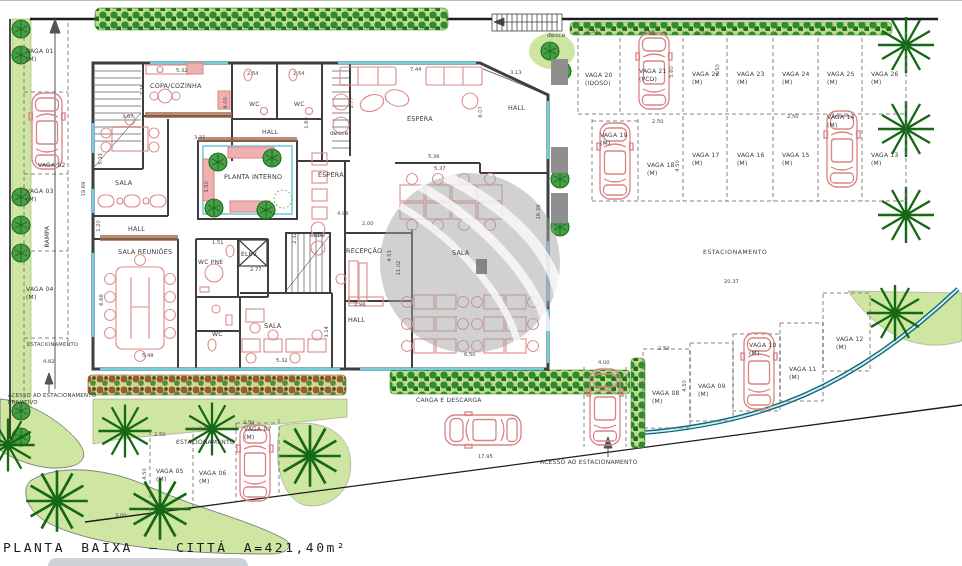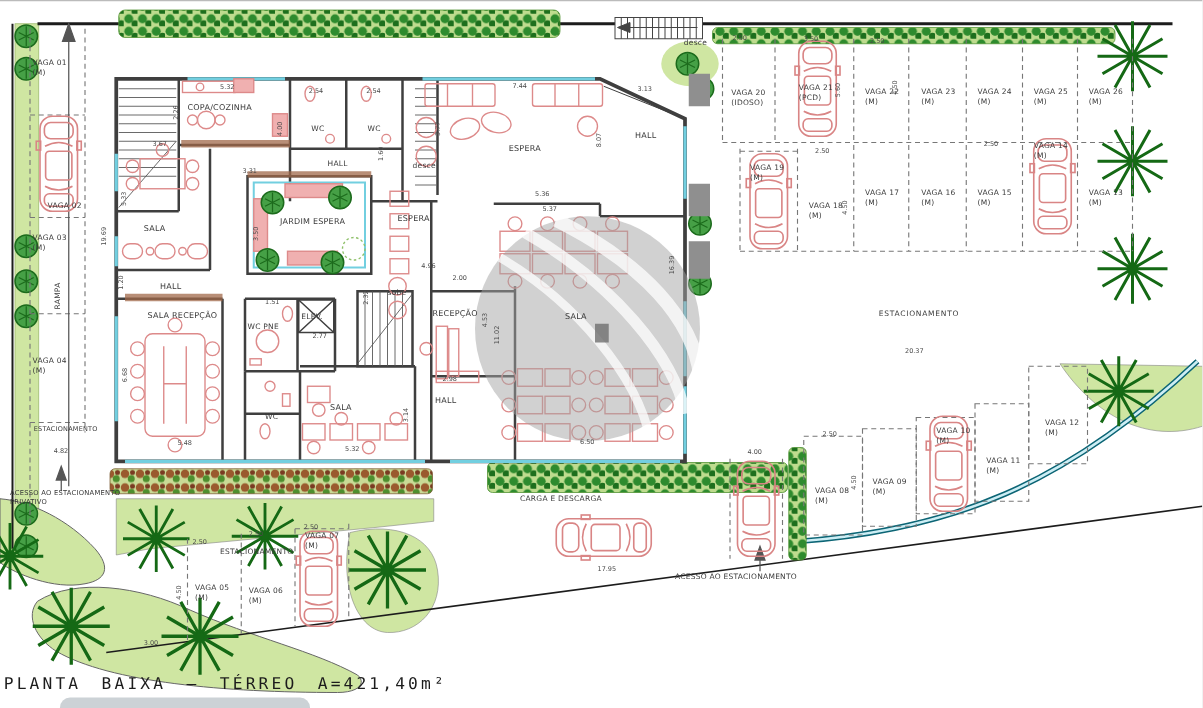--- a/index.html
+++ b/index.html
@@ -358,31 +358,31 @@
     <path d="M445,175 C515,210 555,255 560,300" stroke-width="11"></path>
   </g>
   <rect x="476" y="258" width="11" height="15" fill="#6f6f6f" opacity=".8"></rect>
 </svg>
 
 <div class="lbl big" style="left:150px;top:81px">COPA/COZINHA</div>
 <div class="lbl" style="left:249px;top:99px">WC</div>
 <div class="lbl" style="left:294px;top:99px">WC</div>
 <div class="lbl" style="left:262px;top:127px">HALL</div>
 <div class="lbl big" style="left:115px;top:178px">SALA</div>
-<div class="lbl big" style="left:224px;top:172px">JARDIM ESPERA</div>
+<div class="lbl big" style="left:224px;top:172px">PLANTA INTERNO</div>
 <div class="lbl big" style="left:407px;top:114px">ESPERA</div>
 <div class="lbl big" style="left:318px;top:170px">ESPERA</div>
 <div class="lbl big" style="left:508px;top:103px">HALL</div>
 <div class="lbl" style="left:330px;top:128px">desce</div>
 <div class="lbl" style="left:547px;top:30px">desce</div>
 <div class="lbl big" style="left:346px;top:246px">RECEPÇÃO</div>
 <div class="lbl big" style="left:452px;top:248px">SALA</div>
 <div class="lbl big" style="left:348px;top:315px">HALL</div>
 <div class="lbl big" style="left:128px;top:224px">HALL</div>
-<div class="lbl big" style="left:118px;top:247px">SALA RECEPÇÃO</div>
+<div class="lbl big" style="left:118px;top:247px">SALA REUNIÕES</div>
 <div class="lbl" style="left:198px;top:257px">WC PNE</div>
 <div class="lbl" style="left:241px;top:249px">ELEV.</div>
 <div class="lbl" style="left:310px;top:230px">sobe</div>
 <div class="lbl" style="left:212px;top:329px">WC</div>
 <div class="lbl big" style="left:264px;top:321px">SALA</div>
 
 <div class="lbl" style="left:703px;top:247px;letter-spacing:.6px">ESTACIONAMENTO</div>
 <div class="lbl" style="left:27px;top:340px;font-size:5.2px">ESTACIONAMENTO</div>
 <div class="lbl" style="left:176px;top:437px">ESTACIONAMENTO</div>
 <div class="lbl v" style="left:36px;top:232px">RAMPA</div>
@@ -488,16 +488,16 @@
 <div class="dim" style="left:787px;top:112px">2.50</div>
 <div class="dim v" style="left:671px;top:162px">4.50</div>
 <div class="dim" style="left:658px;top:344px">2.50</div>
 <div class="dim v" style="left:678px;top:382px">4.50</div>
 <div class="dim" style="left:154px;top:430px">2.50</div>
 <div class="dim" style="left:199px;top:424px">2.50</div>
 <div class="dim" style="left:243px;top:418px">2.50</div>
 <div class="dim v" style="left:138px;top:470px">4.50</div>
 <div class="dim" style="left:115px;top:511px">3.00</div>
 
-<div class="title">PLANTA BAIXA – TÉRREO A=421,40m²</div>
+<div class="title">PLANTA BAIXA – CITTÁ A=421,40m²</div>
 <div class="graytab"></div>
 
 </div>
 
 </body></html>

